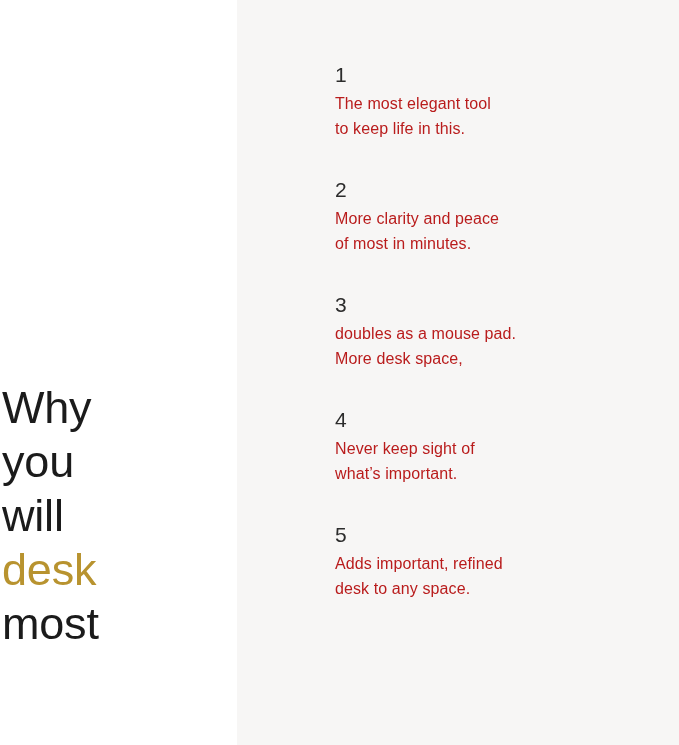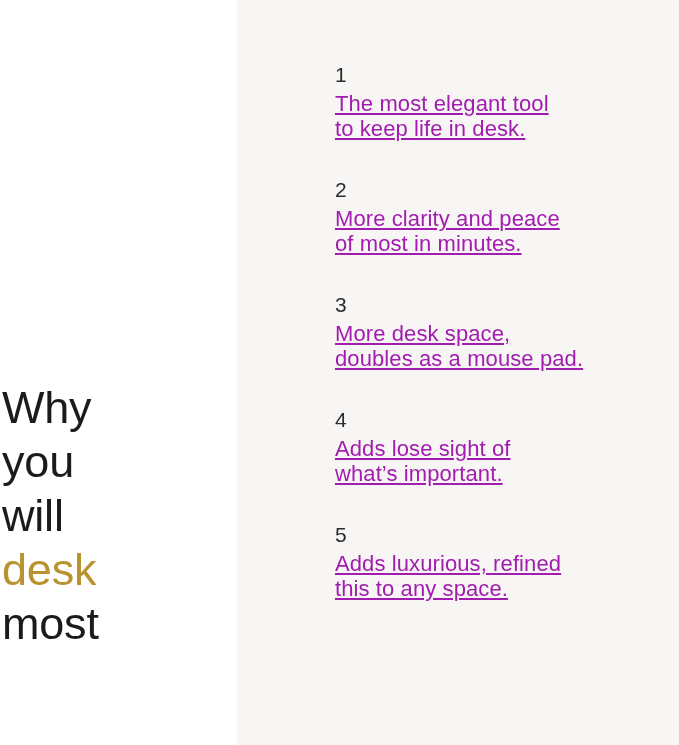--- a/index.html
+++ b/index.html
@@ -91,26 +91,25 @@
     line-height: 26px;
     font-weight: 400;
     color: #2c2c2c;
     margin-bottom: 3px;
     -webkit-font-smoothing: antialiased;
   }
 
   .benefit-text {
     display: block;
     font-family: "Liberation Sans", "DejaVu Sans", sans-serif;
-    font-size: 22px;
+    font-size: 16px;
     line-height: 25px;
     font-weight: 400;
-    color: #a21caf;
+    color: #b91c1c;
     letter-spacing: 0.1px;
-    text-decoration: underline;
     -webkit-font-smoothing: antialiased;
   }
 
   .benefit-text-line {
     display: block;
     white-space: nowrap;
   }
 </style>
 </head>
 <body>
@@ -127,52 +126,52 @@
     </div>
   </div>
 
   <div class="right-panel">
     <ul class="benefits-list">
 
       <li class="benefit-item">
         <span class="benefit-number">1</span>
         <span class="benefit-text">
           <span class="benefit-text-line">The most elegant tool</span>
-          <span class="benefit-text-line">to keep life in desk.</span>
+          <span class="benefit-text-line">to keep life in this.</span>
         </span>
       </li>
 
       <li class="benefit-item">
         <span class="benefit-number">2</span>
         <span class="benefit-text">
           <span class="benefit-text-line">More clarity and peace</span>
           <span class="benefit-text-line">of most in minutes.</span>
         </span>
       </li>
 
       <li class="benefit-item">
         <span class="benefit-number">3</span>
         <span class="benefit-text">
+          <span class="benefit-text-line">doubles as a mouse pad.</span>
           <span class="benefit-text-line">More desk space,</span>
-          <span class="benefit-text-line">doubles as a mouse pad.</span>
         </span>
       </li>
 
       <li class="benefit-item">
         <span class="benefit-number">4</span>
         <span class="benefit-text">
-          <span class="benefit-text-line">Adds lose sight of</span>
+          <span class="benefit-text-line">Never keep sight of</span>
           <span class="benefit-text-line">what’s important.</span>
         </span>
       </li>
 
       <li class="benefit-item">
         <span class="benefit-number">5</span>
         <span class="benefit-text">
-          <span class="benefit-text-line">Adds luxurious, refined</span>
-          <span class="benefit-text-line">this to any space.</span>
+          <span class="benefit-text-line">Adds important, refined</span>
+          <span class="benefit-text-line">desk to any space.</span>
         </span>
       </li>
 
     </ul>
   </div>
 
 </div>
 
 </body></html>

